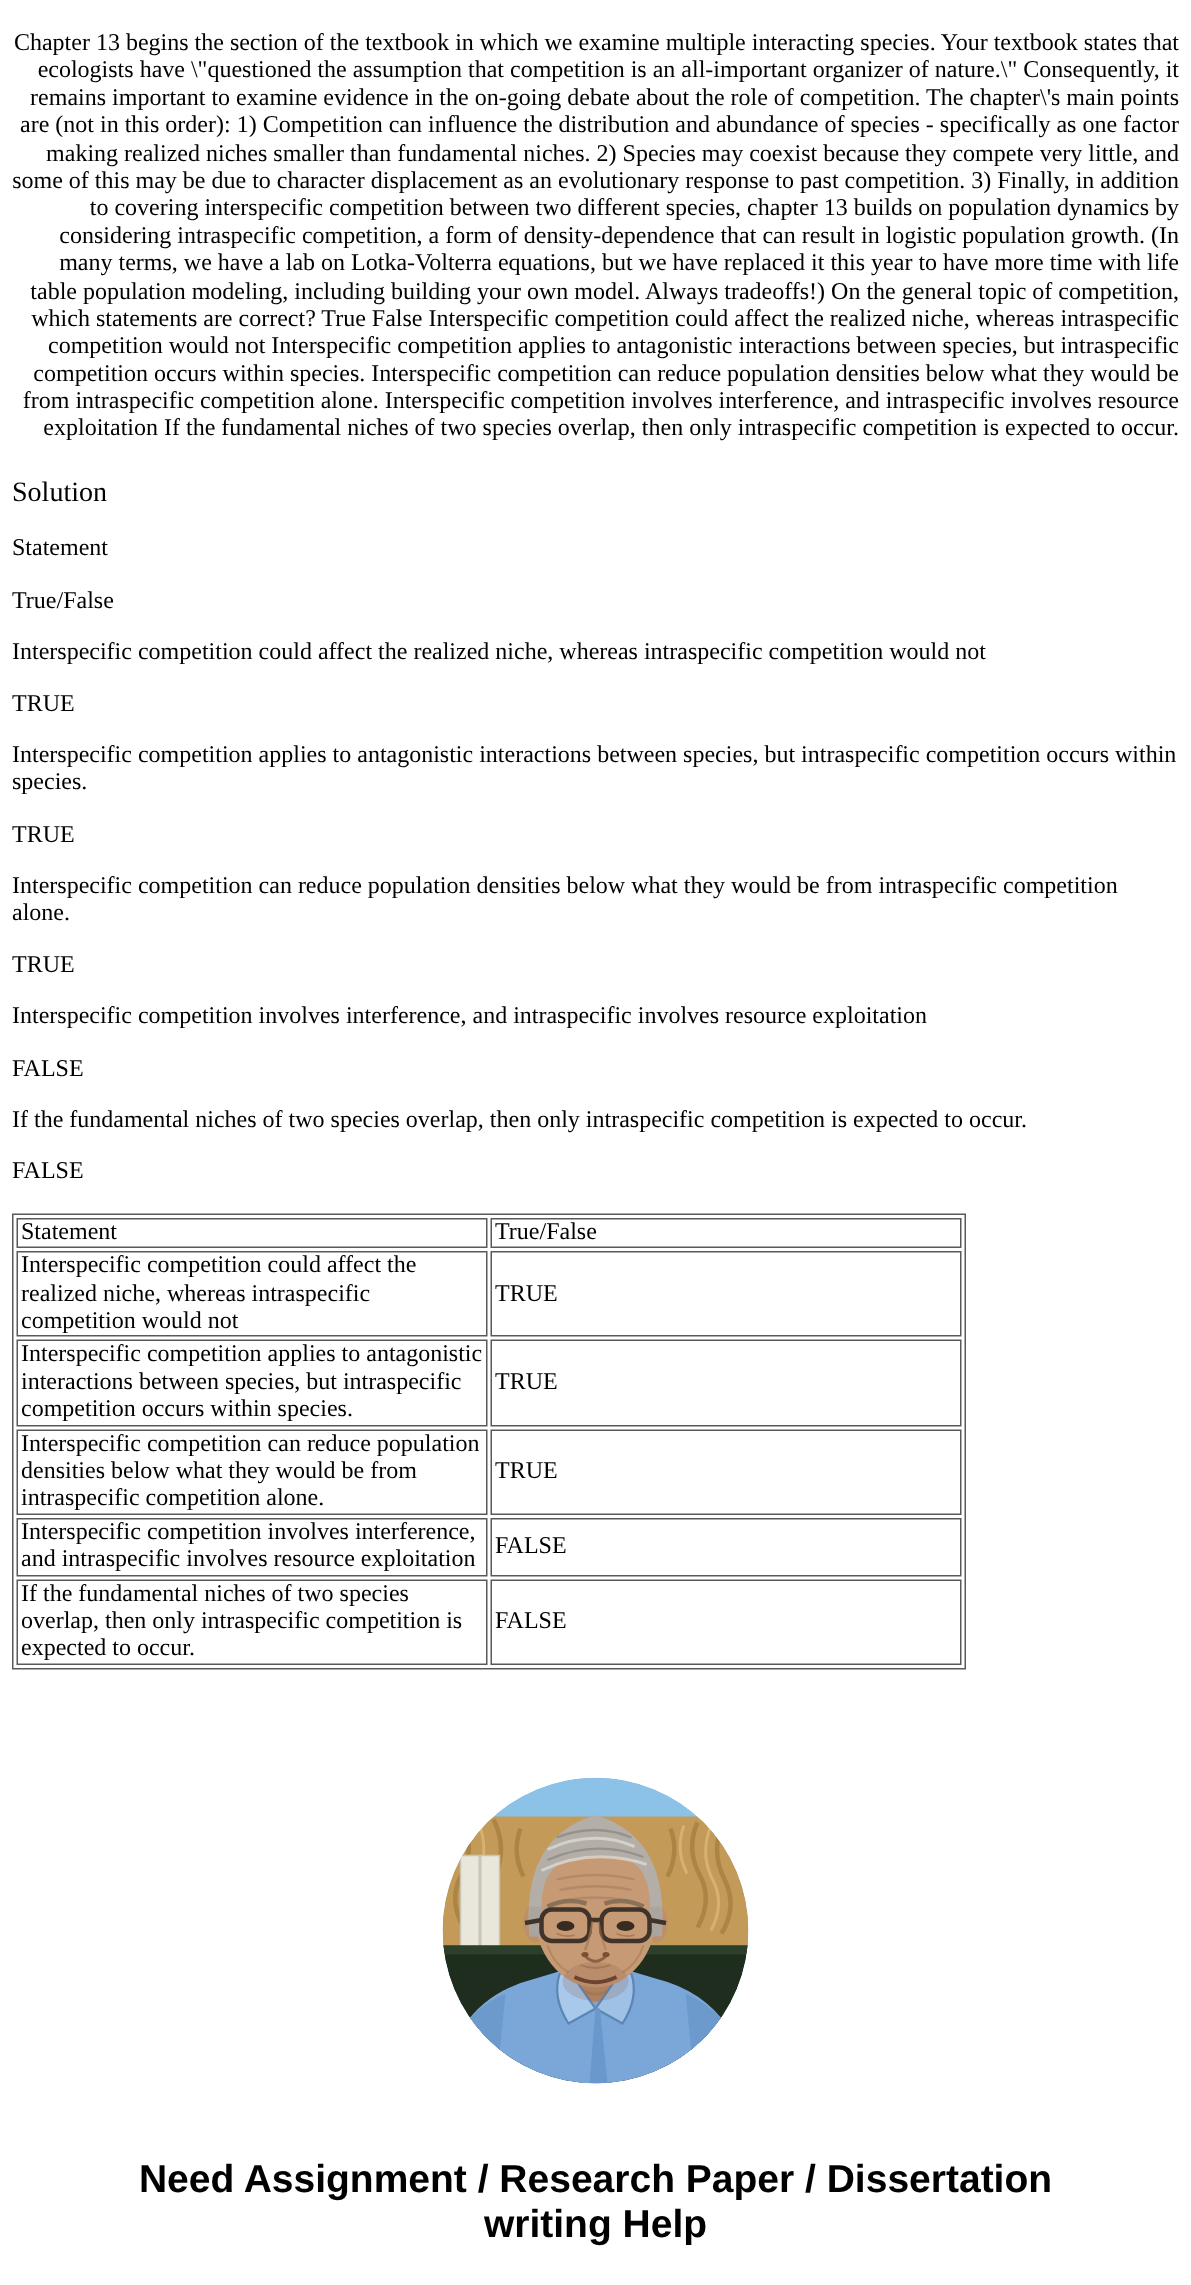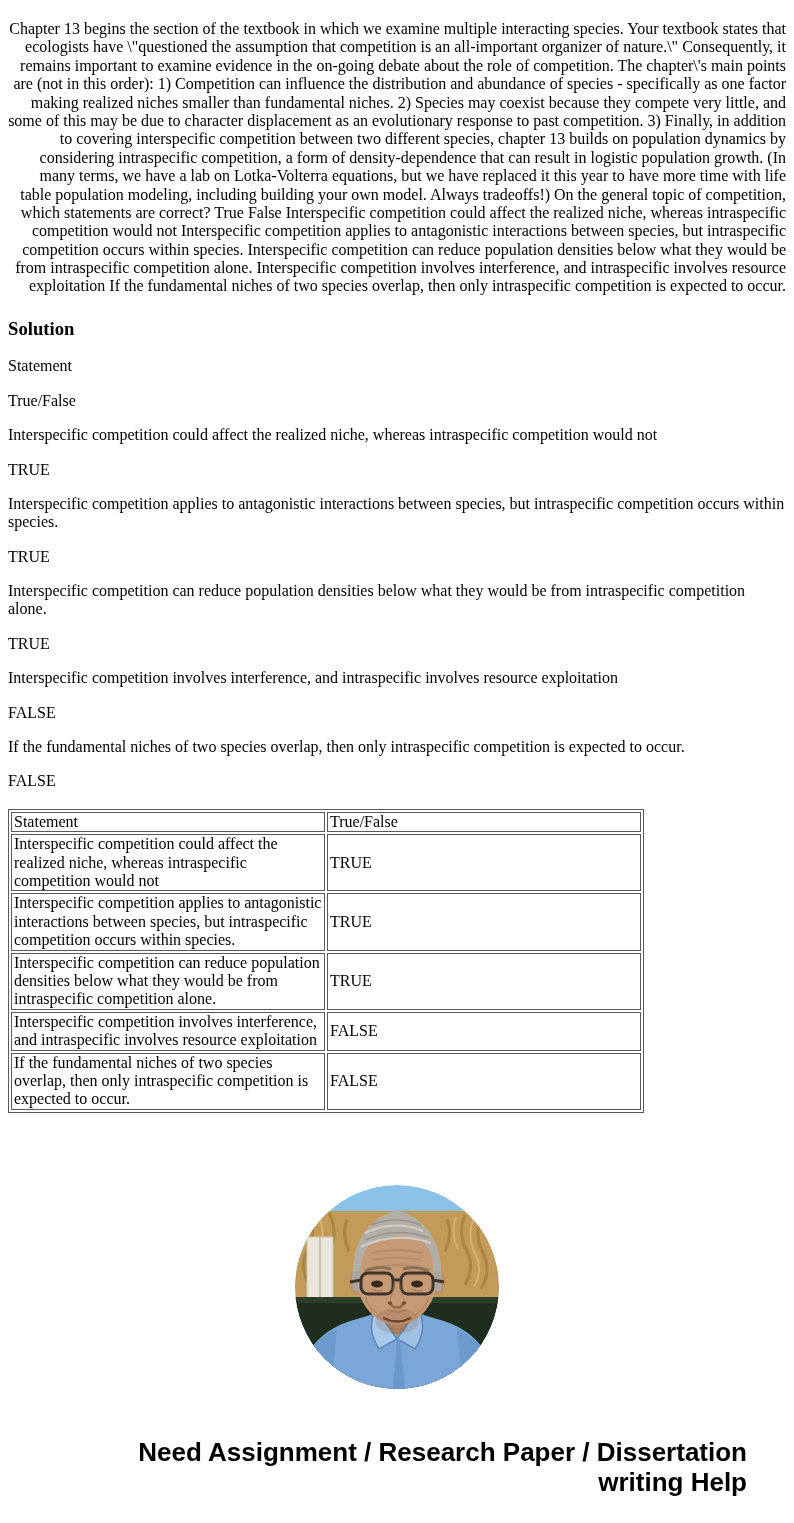--- a/index.html
+++ b/index.html
@@ -12,21 +12,21 @@
   }
   .page {
     width: 794px;
     box-sizing: border-box;
     padding: 8px 8px 28px 8px;
   }
   .page p { margin: 16px 0; }
   p.intro { margin-top: 12px; margin-bottom: 20px; text-align: right; }
   h2.solution-heading {
     font-size: 18.7px;
-    font-weight: bold;
+    font-weight: normal;
     margin: 22px 0 18px 0;
   }
   table.results {
     border-collapse: separate;
     border-spacing: 2px;
     border: 1px solid #595959;
     width: 636px;
     margin: 18px 0 0 0;
     font-size: 16px;
   }
@@ -45,21 +45,21 @@
     margin: 72px auto 0 auto;
   }
   .footer-heading {
     font-family: "Liberation Sans", "DejaVu Sans", sans-serif;
     font-weight: bold;
     font-size: 26px;
     line-height: 1.16;
     text-align: center;
     margin-top: 48px;
   }
-  .footer-title { display: block; max-width: 700px; margin: 12px auto; text-align: right; }
+  .footer-title { display: block; max-width: 700px; margin: 12px auto; }
   .footer-contact { display: block; }
 </style>
 </head>
 <body>
 
 <div class="page">
 
   <p class="intro">Chapter 13 begins the section of the textbook in which we examine multiple interacting species. Your textbook states that ecologists have \"questioned the assumption that competition is an all-important organizer of nature.\" Consequently, it remains important to examine evidence in the on-going debate about the role of competition. The chapter\'s main points are (not in this order): 1) Competition can influence the distribution and abundance of species - specifically as one factor making realized niches smaller than fundamental niches. 2) Species may coexist because they compete very little, and some of this may be due to character displacement as an evolutionary response to past competition. 3) Finally, in addition to covering interspecific competition between two different species, chapter 13 builds on population dynamics by considering intraspecific competition, a form of density-dependence that can result in logistic population growth. (In many terms, we have a lab on Lotka-Volterra equations, but we have replaced it this year to have more time with life table population modeling, including building your own model. Always tradeoffs!) On the general topic of competition, which statements are correct? True False Interspecific competition could affect the realized niche, whereas intraspecific competition would not Interspecific competition applies to antagonistic interactions between species, but intraspecific competition occurs within species. Interspecific competition can reduce population densities below what they would be from intraspecific competition alone. Interspecific competition involves interference, and intraspecific involves resource exploitation If the fundamental niches of two species overlap, then only intraspecific competition is expected to occur.</p>
 
   <h2 class="solution-heading">Solution</h2>

